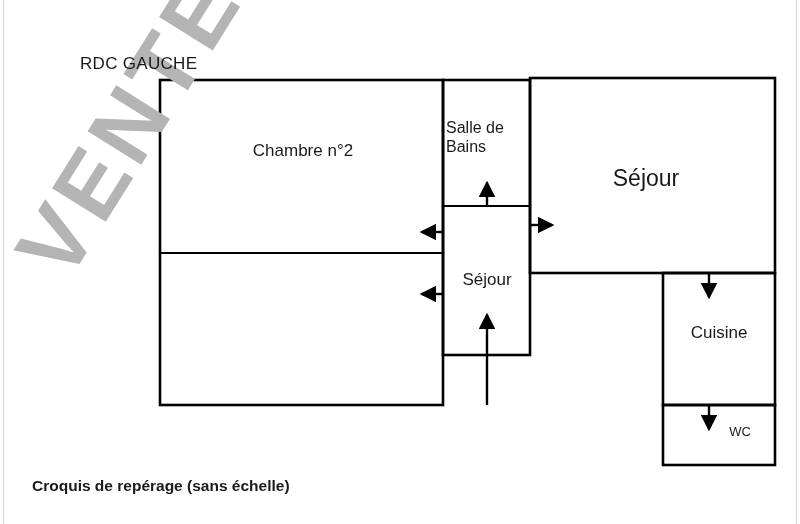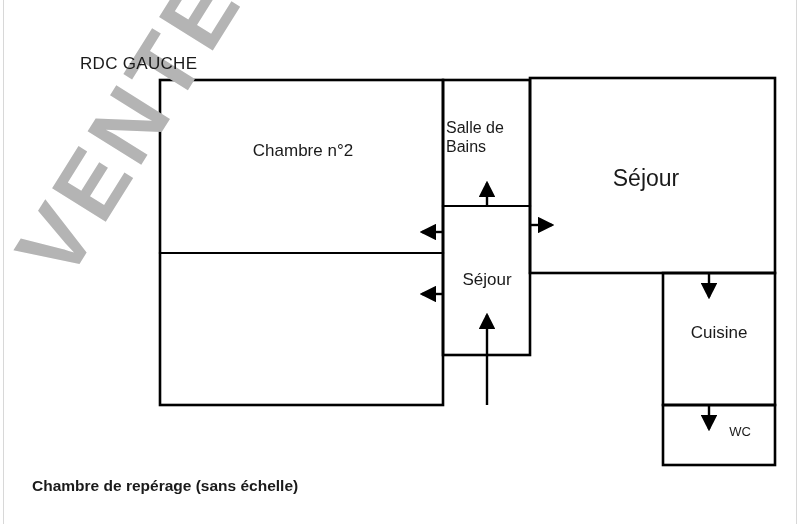--- a/index.html
+++ b/index.html
@@ -165,15 +165,15 @@
 
     <div class="lbl center" id="lbl-entree">Séjour</div>
 
     <div class="lbl center" id="lbl-sejour">Séjour</div>
 
     <div class="lbl center" id="lbl-cuisine">Cuisine</div>
 
     <div class="lbl center" id="lbl-wc">WC</div>
   </div>
 
-  <div id="caption">Chambre de repérage (sans échelle)</div>
+  <div id="caption">Croquis de repérage (sans échelle)</div>
 
 </div>
 
 </body></html>

